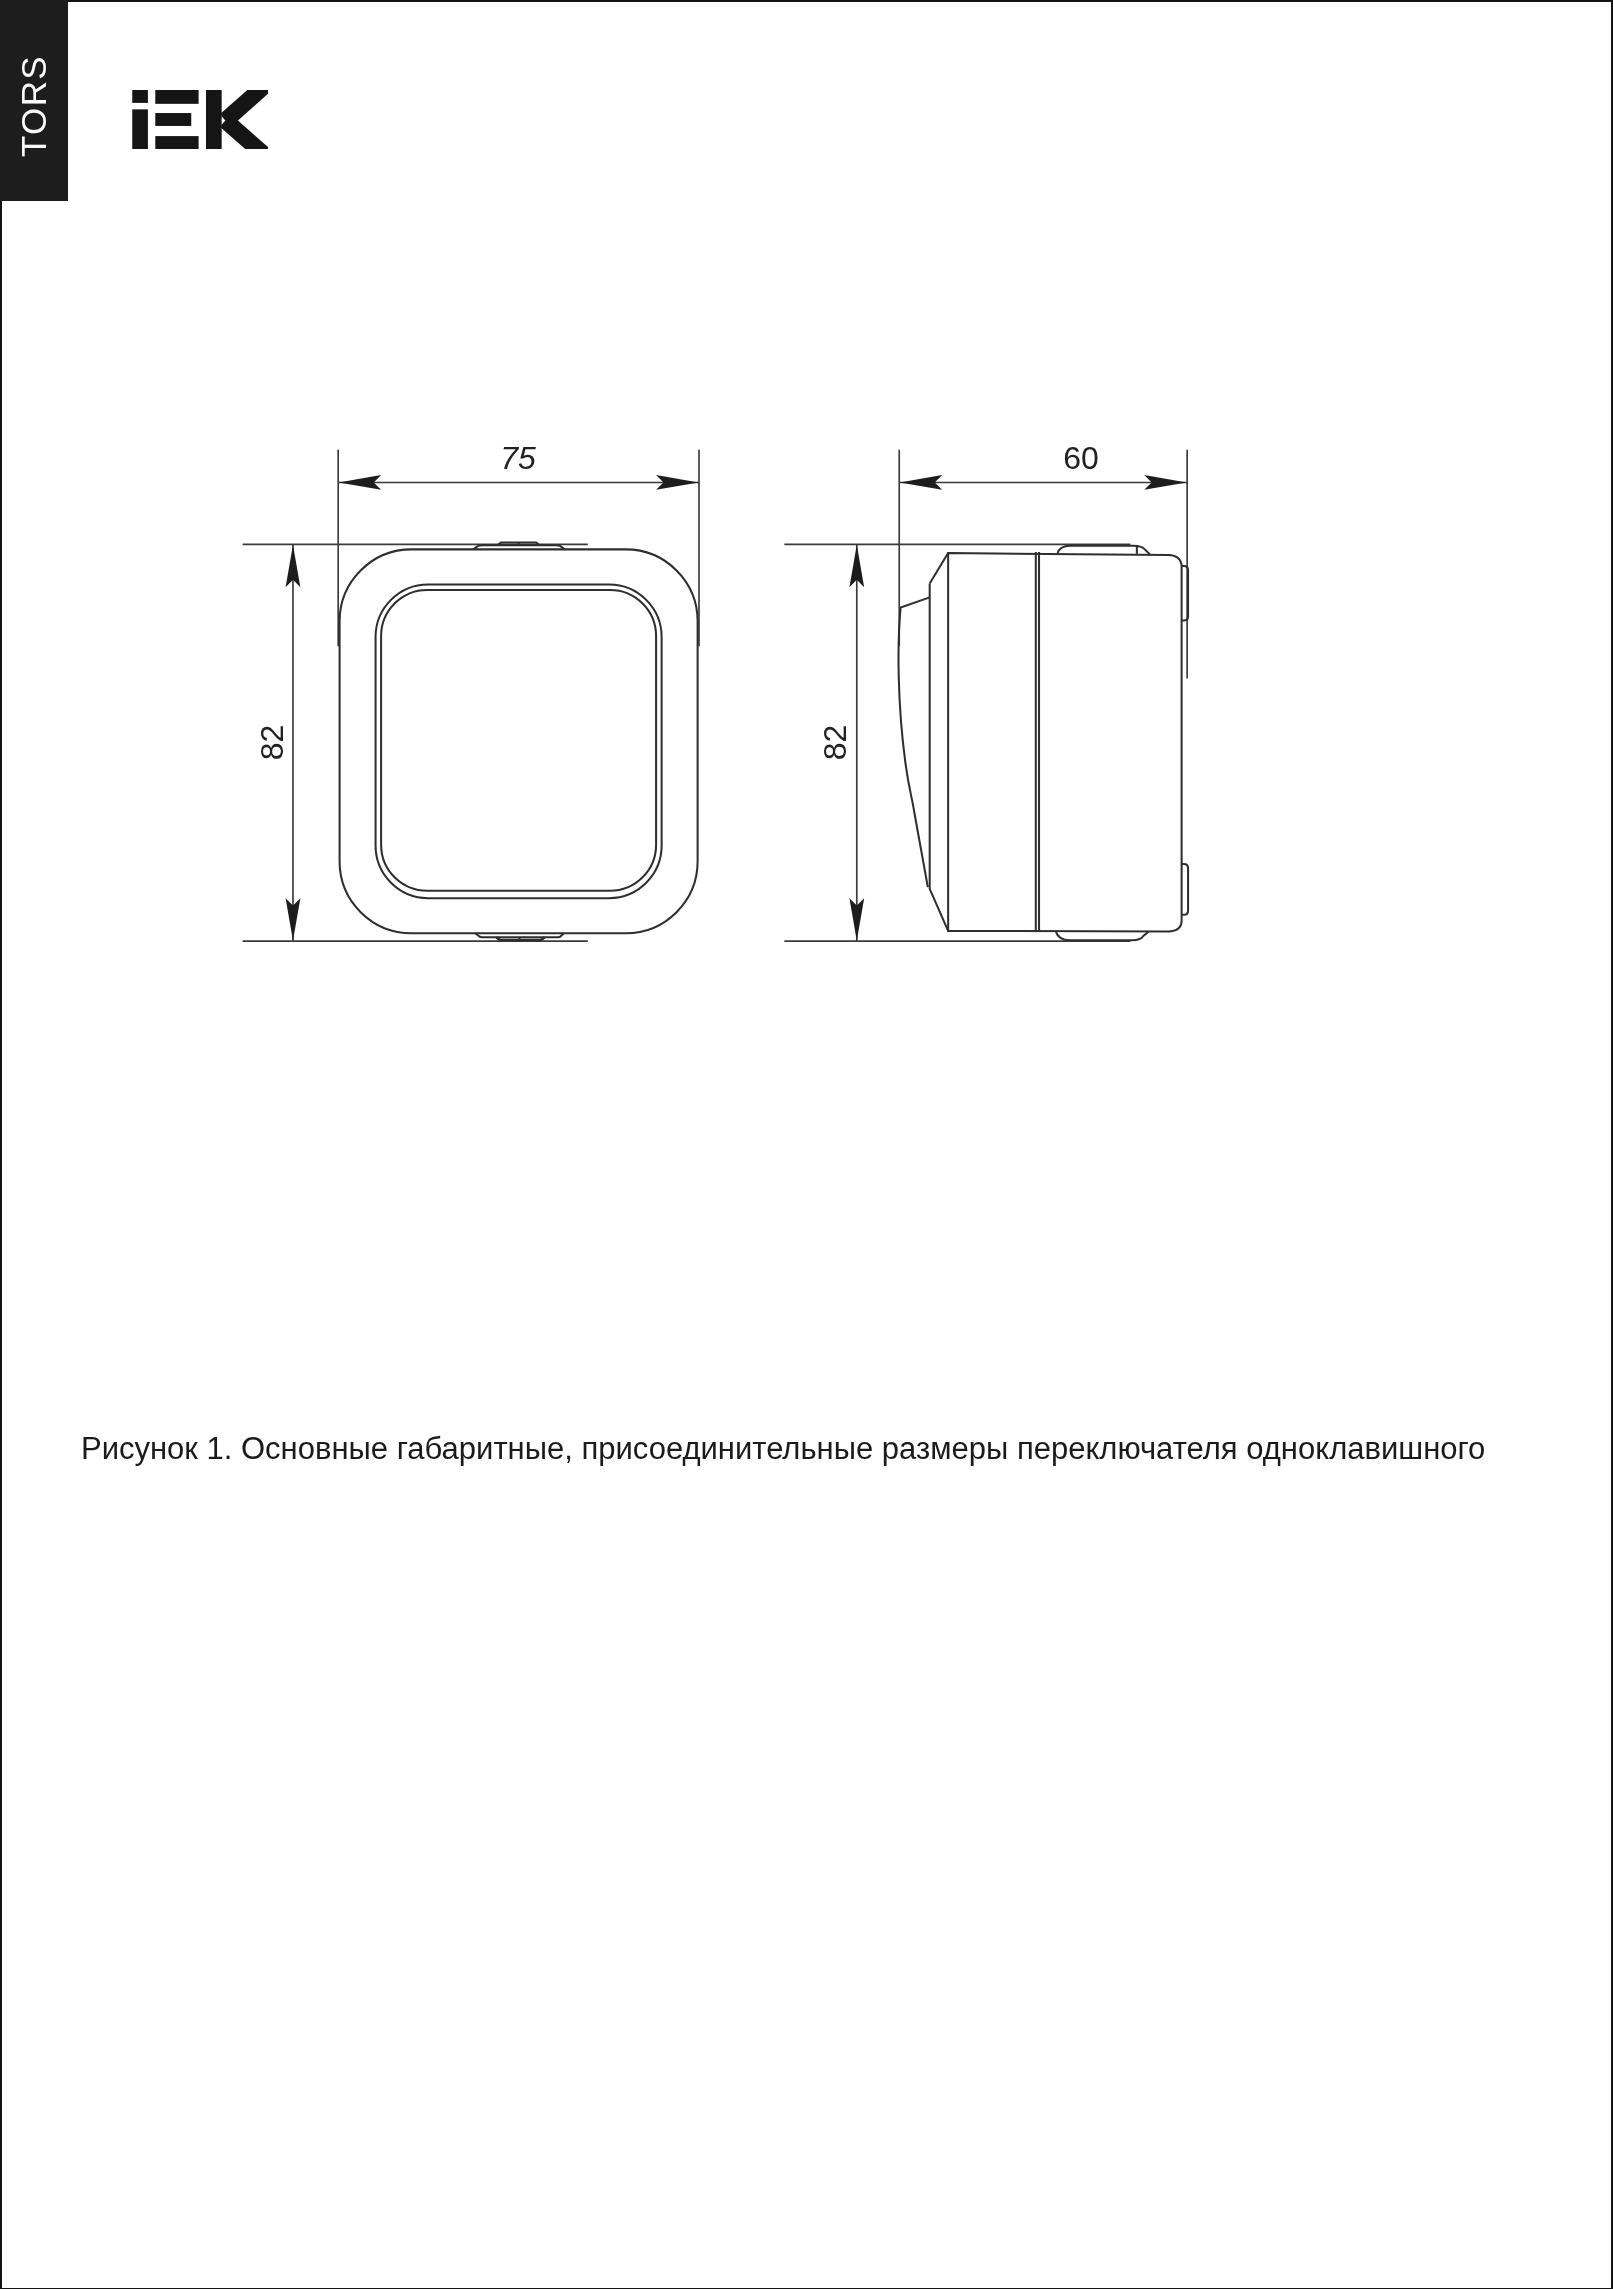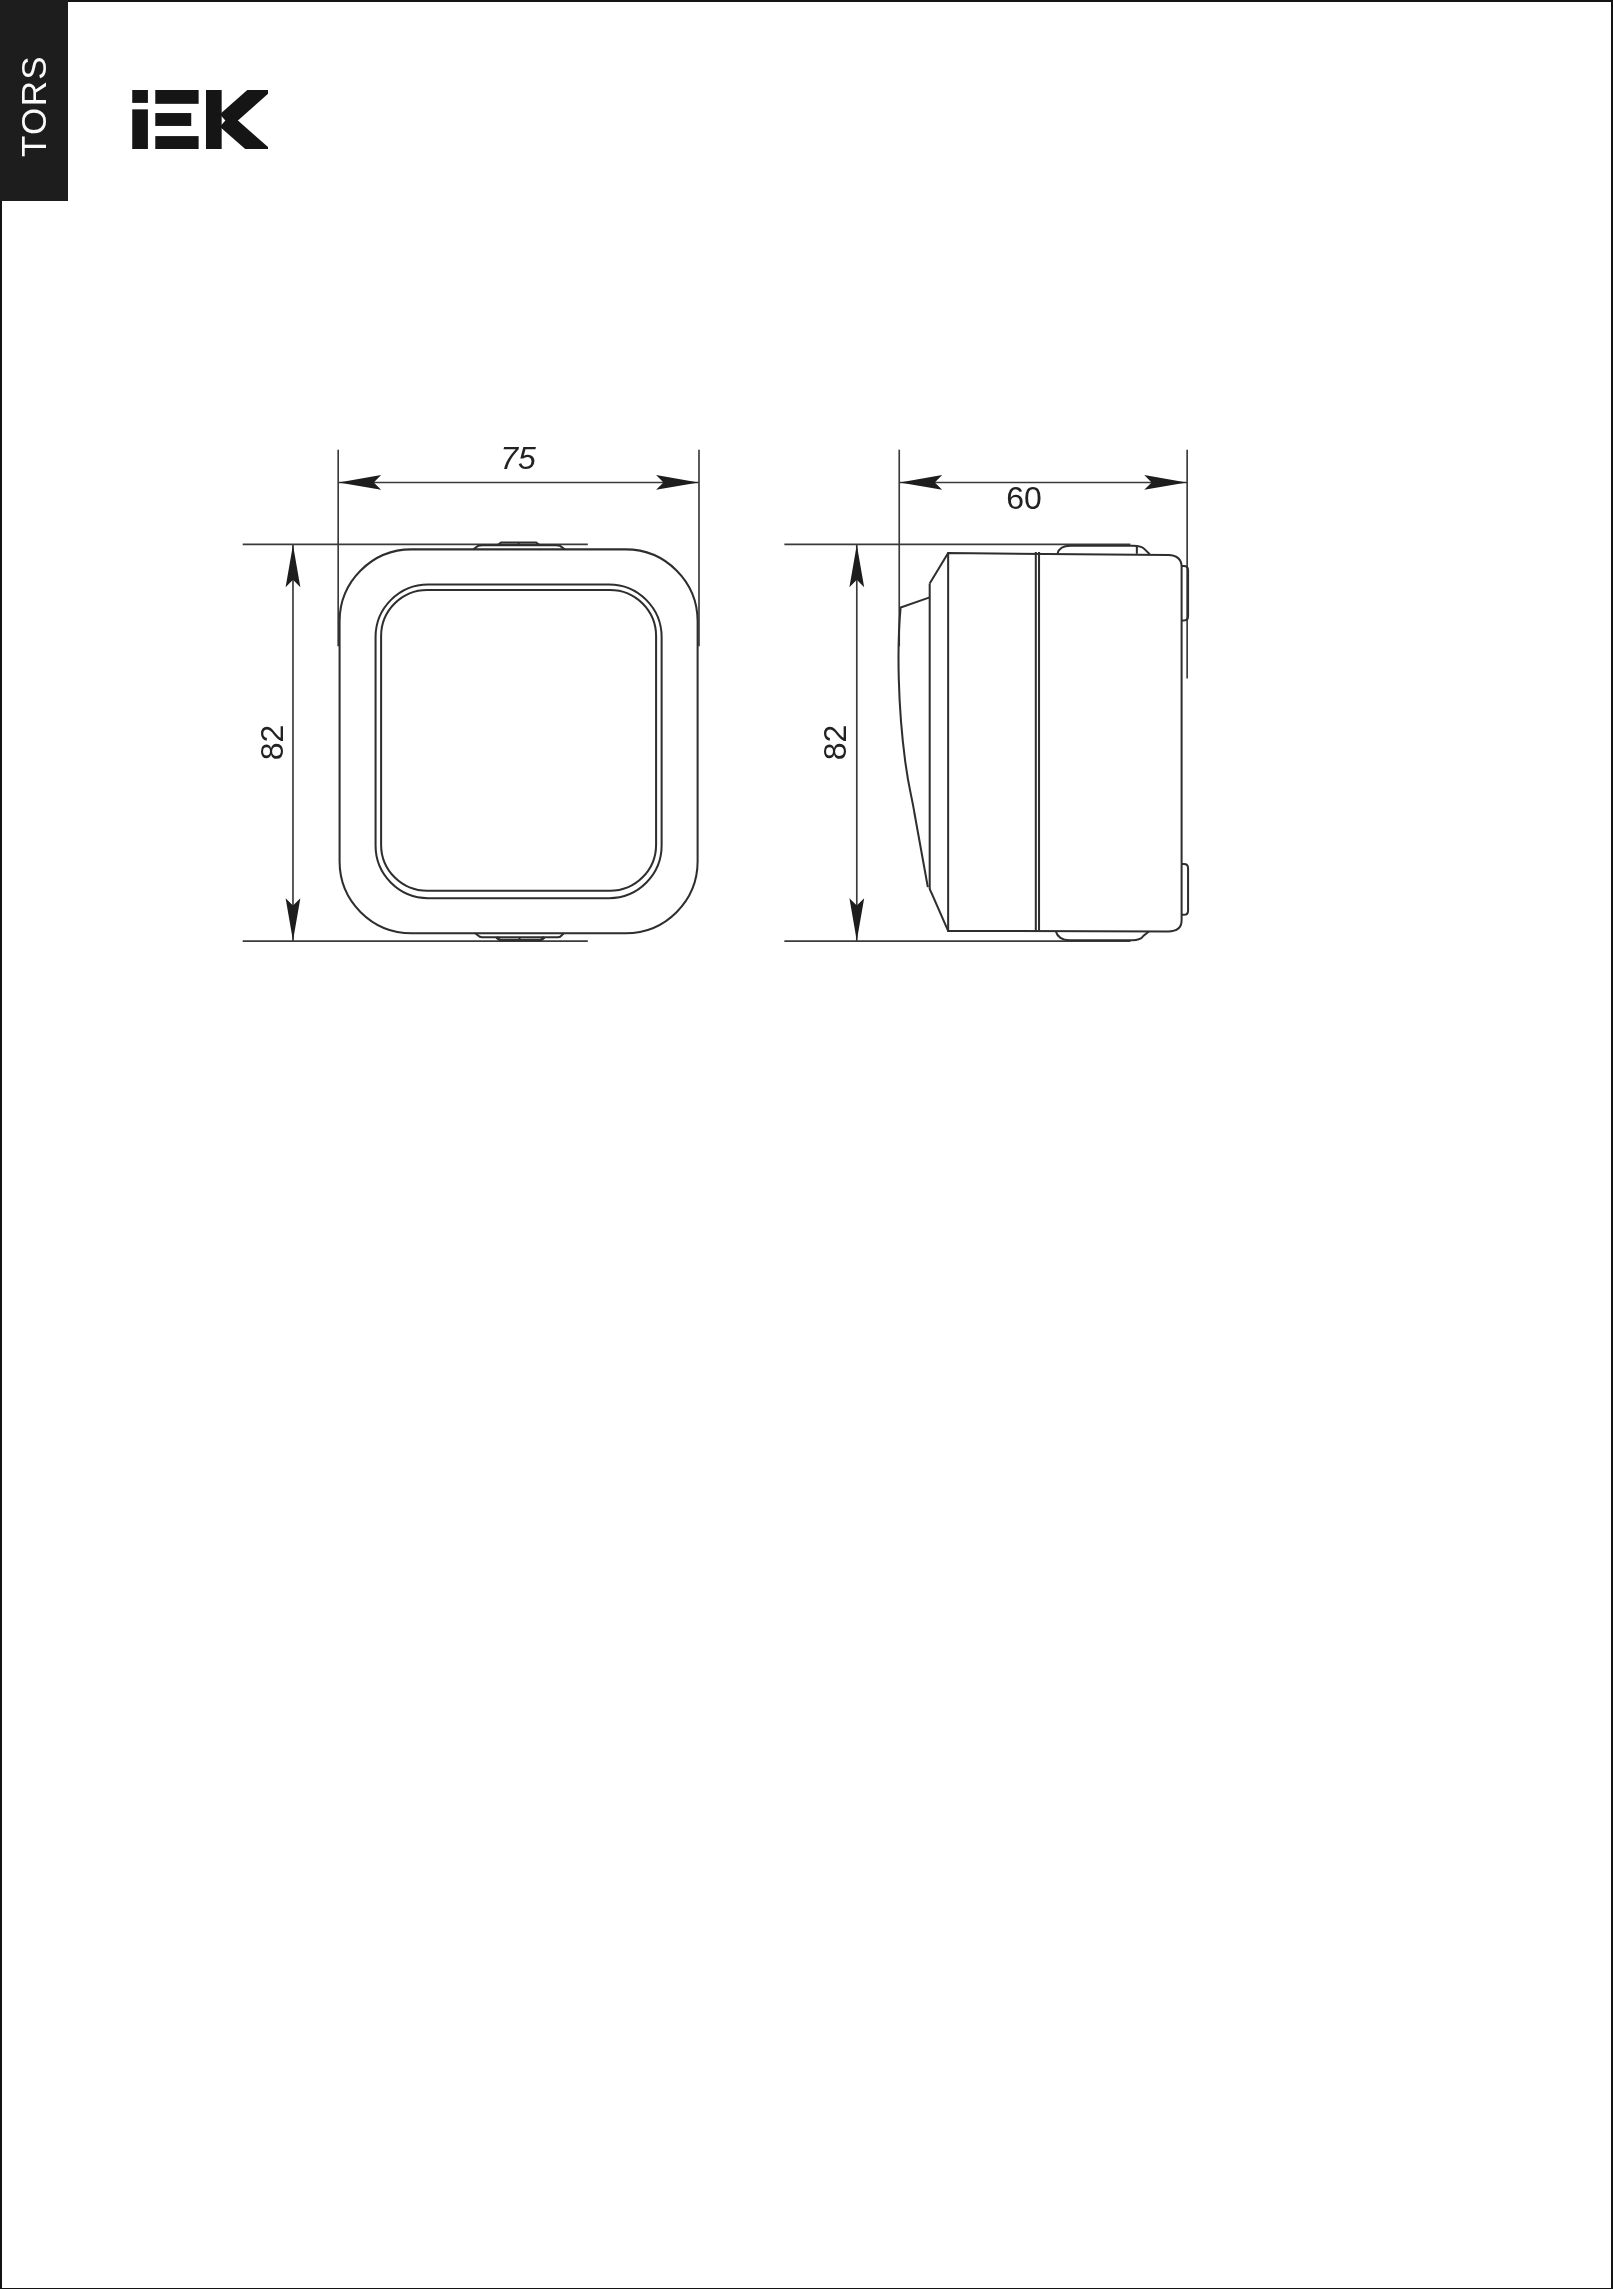--- a/index.html
+++ b/index.html
@@ -41,21 +41,21 @@
     position:absolute;
     width:74px;height:37px;
     text-align:center;
     font-size:32px;
     color:#222222;
     line-height:37px;
     white-space:nowrap;
   }
   .dim-label.rot{transform:rotate(-90deg);}
   #dim-front-width{left:481px;top:440px;font-style:italic;}
-  #dim-side-depth{left:987px;top:440px;margin-top:40px;}
+  #dim-side-depth{left:1044px;top:440px;}
   #dim-front-height{left:235px;top:724px;}
   #dim-side-height{left:798px;top:724px;}
   .figure-caption{
     position:absolute;left:81px;top:1431px;
     font-size:31px;
     color:#1b1b1b;
     white-space:nowrap;
   }
 </style>
 </head>
@@ -158,15 +158,16 @@
         <path d="M1280.5 936 L1283 936 Q1287.5 936 1287.5 940.5 L1287.5 986.5 Q1287.5 991 1283 991 L1280.5 991"></path>
       </g>
     </g>
   </svg>
 
   <span class="dim-label" id="dim-front-width">75</span>
   <span class="dim-label" id="dim-side-depth">60</span>
   <span class="dim-label rot" id="dim-front-height">82</span>
   <span class="dim-label rot" id="dim-side-height">82</span>
 
+  <span class="figure-caption">Рисунок 1. Основные габаритные, присоединительные размеры переключателя одноклавишного</span>
 
 </div>
 
 
 </body></html>

